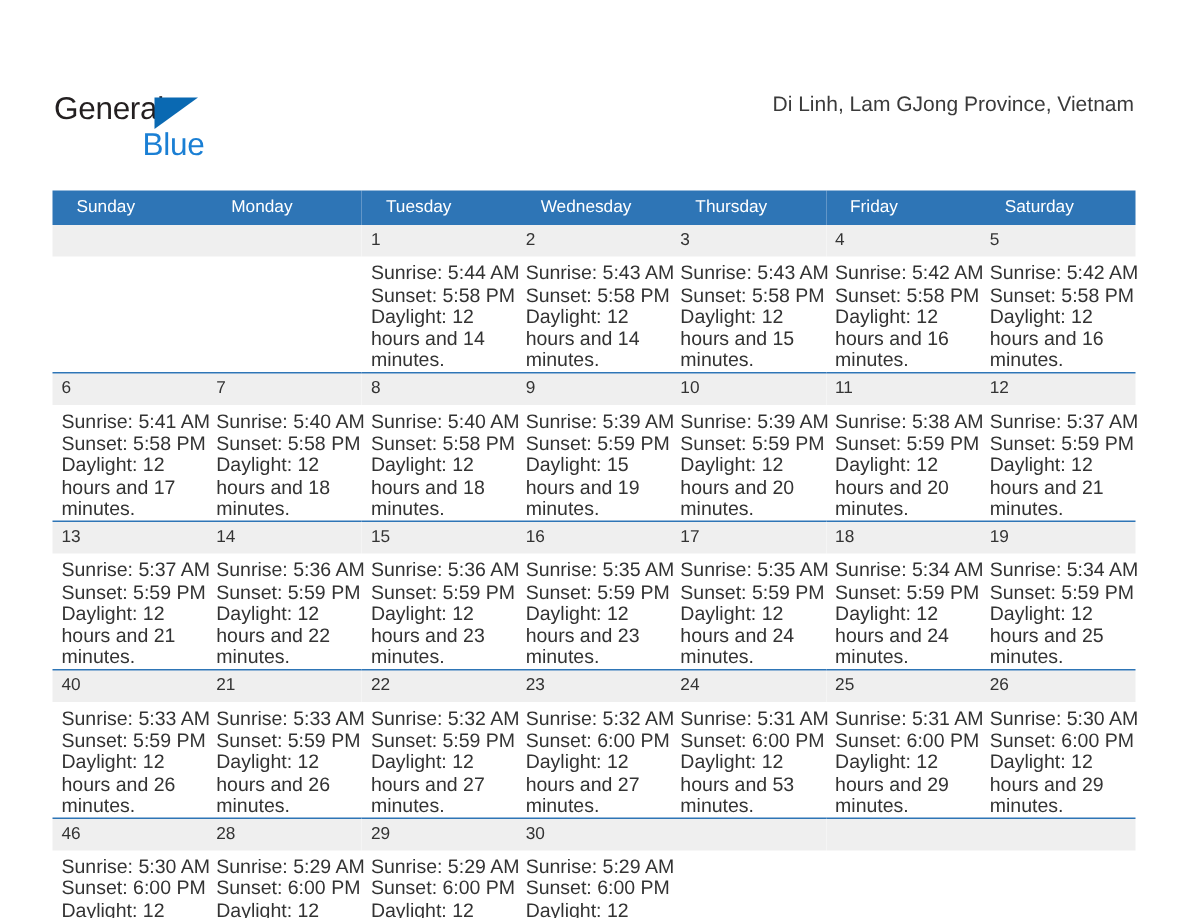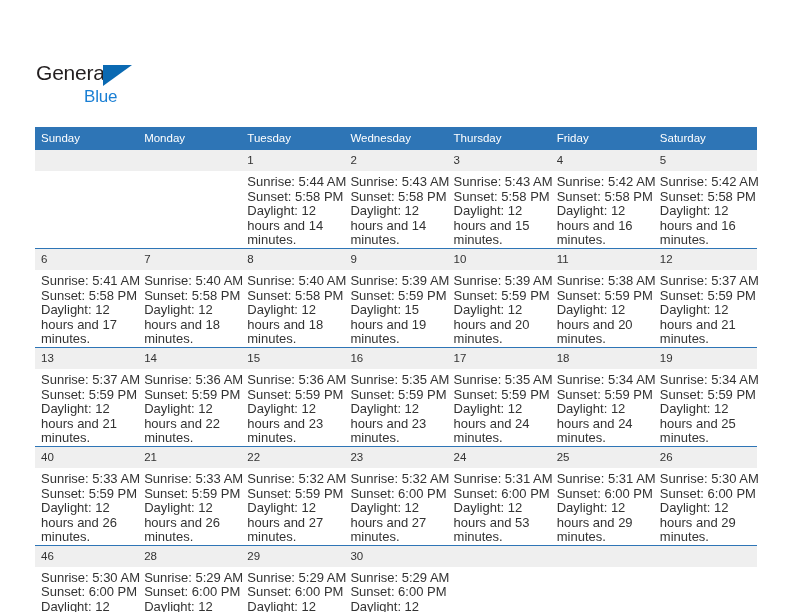--- a/index.html
+++ b/index.html
@@ -50,23 +50,23 @@
     position: absolute;
     left: 67px;
     top: 5px;
     width: 0;
     height: 0;
     border-left: 29px solid #0a69b2;
     border-bottom: 21px solid transparent;
   }
   .logo-blue {
     position: absolute;
-    left: 48px;
+    left: 59px;
     top: 24px;
-    font-size: 17px;
+    font-size: 21px;
     color: #1a7fd4;
     letter-spacing: -0.2px;
     line-height: 25px;
   }
 
   .title-block {
     position: absolute;
     right: 36px;
     top: 30px;
     text-align: right;
@@ -98,21 +98,21 @@
   }
   .calendar col {
     width: 103.14px;
   }
   thead th {
     background: #2e75b6;
     color: #ffffff;
     font-size: 11.5px;
     font-weight: normal;
     text-align: left;
-    padding: 5px 0 5px 6px;
+    padding: 5px 0 5px 16px;
     height: 11px;
     line-height: 13px;
   }
   tbody td {
     vertical-align: top;
     padding: 0;
     height: 80px;
     background: #ffffff;
     border-top: 1px solid #2e75b6;
   }
@@ -152,20 +152,21 @@
 
   <div class="header">
 
     <div class="logo">
       <span class="logo-general">General</span>
       <span class="logo-tri"></span>
       <span class="logo-blue">Blue</span>
     </div>
 
     <div class="title-block">
+      <p class="cal-subtitle">Di Linh, Lam GJong Province, Vietnam</p>
     </div>
 
   </div>
 
   <table class="calendar">
     <colgroup>
       <col>
         <col>
         <col>
         <col>

